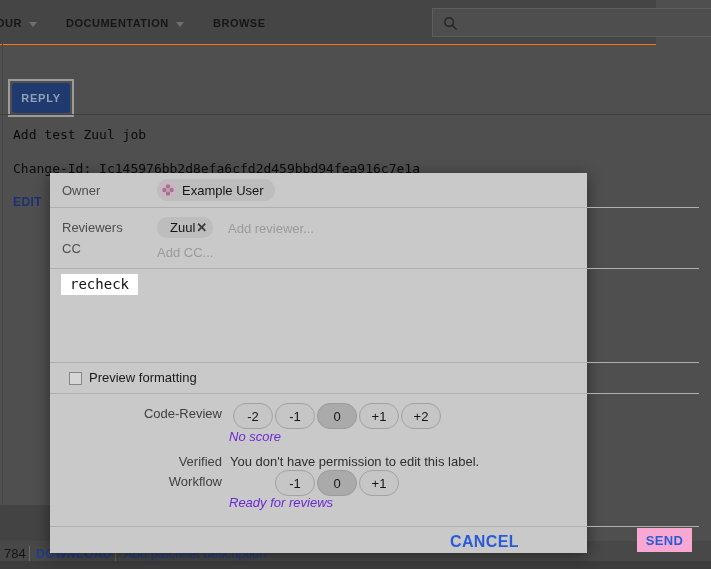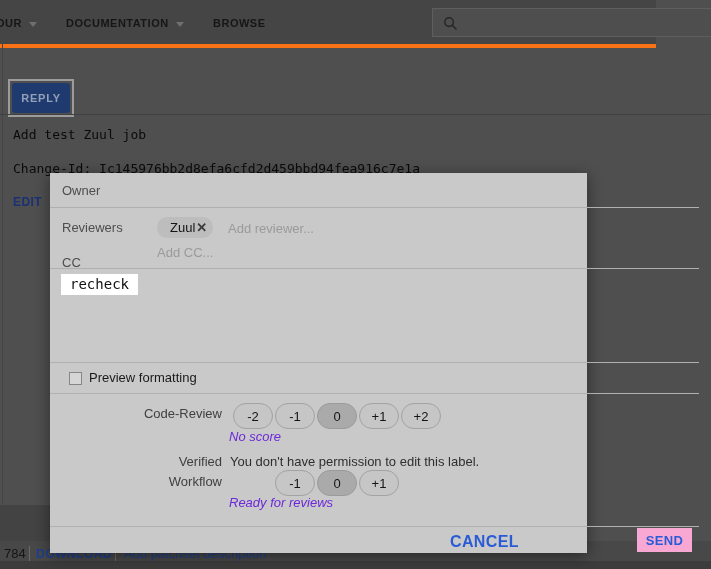--- a/index.html
+++ b/index.html
@@ -3,21 +3,21 @@
 <meta charset="utf-8">
 <style>
   html,body{margin:0;padding:0;background:#222;}
   .screen{
     position:relative;width:711px;height:569px;overflow:hidden;
     font-family:"Liberation Sans",sans-serif;background:#4f4f4f;
     -webkit-font-smoothing:antialiased;
   }
   .abs{position:absolute;}
   
-  .topbar{left:0;top:0;width:656px;height:44px;background:#454545;border-bottom:4px solid #f97316;}
+  .topbar{left:0;top:0;width:656px;height:44px;background:#454545;border-bottom:1px solid #f97316;}
   .nav-item{top:17px;font-size:11px;font-weight:bold;letter-spacing:.5px;color:#161616;cursor:pointer;white-space:nowrap;}
   .caret{top:22px;width:0;height:0;border-left:4px solid transparent;border-right:4px solid transparent;border-top:5px solid #6f6f6f;}
   .searchbox{left:432px;top:8px;width:290px;height:29px;background:#4e4e4e;border:1px solid #5e5e5e;box-sizing:border-box;}
   .searchbox input{position:absolute;left:32px;top:2px;width:240px;height:22px;background:transparent;border:none;outline:none;color:#ccc;font-size:13px;}
   .search-icon{left:10px;top:7px;width:15px;height:15px;}
   
   .vline{left:2px;top:44px;width:1px;height:525px;background:#464646;}
   .hdivider1{left:0;top:114px;width:711px;height:1px;background:#414141;}
   .reply-outline{left:8px;top:79px;width:66px;height:38px;border:2px solid #9c9c9c;box-sizing:border-box;}
   .reply-btn{left:12px;top:83px;width:58px;height:30px;background:#1e3a6f;border-radius:3px;color:#93a0b7;
@@ -91,30 +91,43 @@
   <span class="abs ps-num">784</span>
   <div class="abs vsep" style="left:29px;"></div>
   <span class="abs dl-link">DOWNLOAD</span>
   <div class="abs vsep" style="left:115px;"></div>
   <span class="abs apd-link">Add patchset description</span>
   <div class="abs bottom-strip"></div>
 
   <div class="abs dialog">
 
     <span class="abs dlg-label" style="top:10px;">Owner</span>
+    <div class="abs chip chip-owner">
+      <span class="avatar">
+        <svg viewBox="0 0 16 16" width="16" height="16">
+          <circle cx="8" cy="8" r="8" fill="#cdb3c4"></circle>
+          <circle cx="8" cy="4.5" r="2.2" fill="#a4738f"></circle>
+          <circle cx="8" cy="11.5" r="2.2" fill="#a4738f"></circle>
+          <circle cx="4.5" cy="8" r="2.2" fill="#a4738f"></circle>
+          <circle cx="11.5" cy="8" r="2.2" fill="#a4738f"></circle>
+          <circle cx="8" cy="8" r="1.8" fill="#c1a0b4"></circle>
+        </svg>
+      </span>
+      <span>Example User</span>
+    </div>
     <div class="abs dlg-divider" style="top:34px;"></div>
 
     <span class="abs dlg-label" style="top:47px;">Reviewers</span>
     <div class="abs chip chip-zuul">
       <span>Zuul</span>
       <span class="remove-x">✕</span>
     </div>
     <span class="abs placeholder" style="left:178px;top:48px;">Add reviewer...</span>
 
-    <span class="abs dlg-label" style="top:82px;">CC</span>
+    <span class="abs dlg-label" style="top:68px;">CC</span>
     <span class="abs placeholder" style="left:107px;top:72px;">Add CC...</span>
     <div class="abs dlg-divider" style="top:95px;"></div>
 
     <span class="abs msg-text">recheck</span>
     <div class="abs dlg-divider" style="top:189px;"></div>
 
     <div class="abs checkbox"></div>
     <span class="abs chk-label">Preview formatting</span>
     <div class="abs dlg-divider" style="top:220px;"></div>
 

